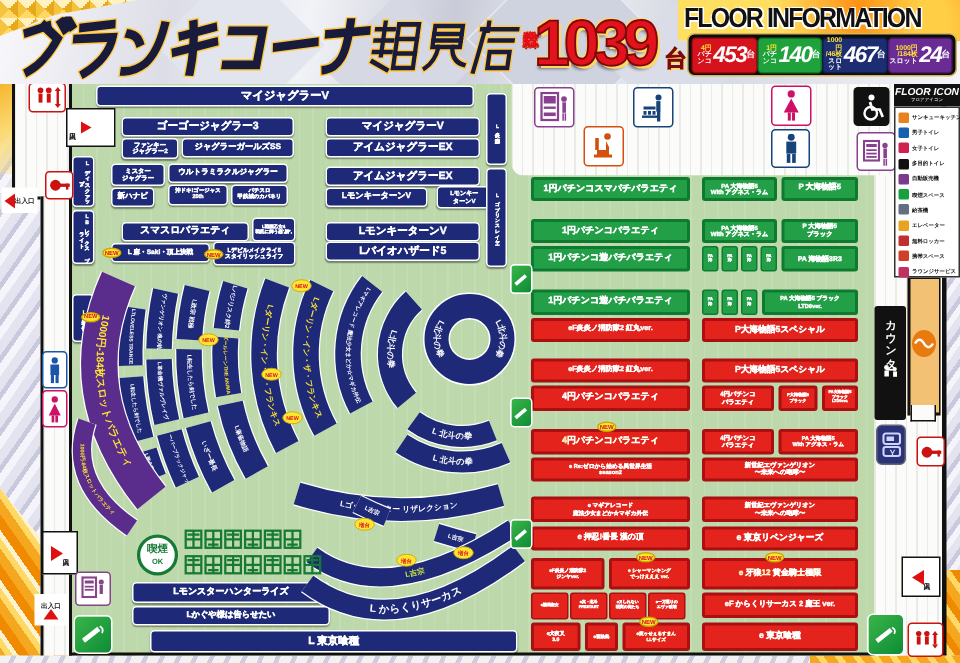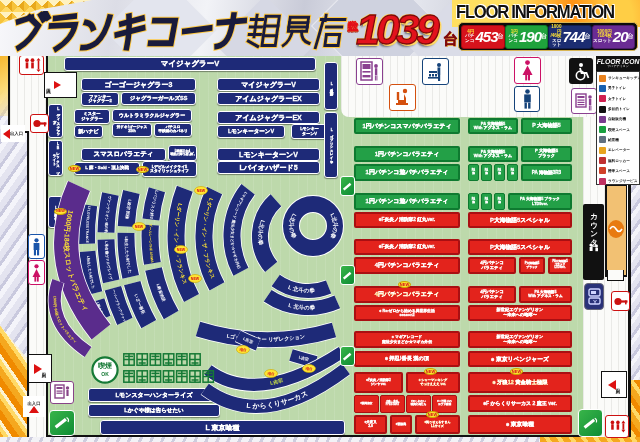--- a/index.html
+++ b/index.html
@@ -956,40 +956,40 @@
           <path d="M9 2 L9 7" stroke="#191b3c" stroke-width="2.8"></path>
           <path d="M7 6 Q5 20 3 32" stroke="#191b3c" stroke-width="2.8"></path>
           <path d="M11 13 L26 13" stroke="#191b3c" stroke-width="2.8"></path>
           <path d="M12 20 L25 20 L25 30 L12 30 L12 20" stroke="#191b3c" stroke-width="2.8"></path>
         </g>
       </g>
     </svg>
 
 <div class="ab" style="left:342px;top:11px;width:16px;height:42px;z-index:55;writing-mode:vertical-rl;text-orientation:upright;font-size:11px;font-weight:bold;color:#e30f18;line-height:13px;text-shadow:0 0 1px #ffd964,0 1px 0 #8a0a0a;line-height:1">総台数</div>
 
-<div class="ab" style="left:356px;top:1px;width:106px;height:54px;z-index:55;font-size:43px;font-weight:bold;font-style:italic;color:#e3121c;-webkit-text-stroke:1.3px #7d0a0a;text-shadow:2px 2px 0 #ffd964,-1px -1px 0 #ffd964,0 3px 2px rgba(0,0,0,.45);letter-spacing:-4px;line-height:56px">1039</div>
+<div class="ab" style="left:356px;top:1px;width:106px;height:54px;z-index:55;font-size:43px;font-weight:bold;color:#e3121c;-webkit-text-stroke:1.3px #7d0a0a;text-shadow:2px 2px 0 #ffd964,-1px -1px 0 #ffd964,0 3px 2px rgba(0,0,0,.45);letter-spacing:-4px;line-height:56px">1039</div>
 
 <div class="ab" style="left:443px;top:30px;width:18px;height:22px;z-index:55;font-size:15px;font-weight:bold;color:#e3121c;text-shadow:1px 1px 0 #ffd964;-webkit-text-stroke:.6px #7d0a0a">台</div>
 
 <div class="ab" style="left:456px;top:1px;width:184px;height:22px;z-index:55;font-size:18.5px;font-weight:bold;color:#111;letter-spacing:-1.4px;white-space:nowrap;text-shadow:1px 1px 0 #fff,-1px 1px 0 #fff,1px -1px 0 #fff;line-height:22px;transform:scaleX(.9);transform-origin:left">FLOOR INFORMATION</div>
 
 <div class="ab" style="left:458px;top:22px;width:180px;height:29px;background:#0c0c0c;border:1.2px solid #d8b554;border-radius:5px;z-index:55;display:flex;align-items:center;justify-content:space-around;padding:0 2px">
       <div style="background:#d6121c;border:1px solid #a00a10;border-radius:3px;width:42px;height:22px;display:flex;align-items:center;justify-content:center;color:#fff">
 <span style="font-size:4.6px;font-weight:bold;line-height:1;text-align:right;color:#ffe433">4円<br><span style="color:#fff">パチンコ</span></span>
 <span style="font-size:15px;font-weight:bold;font-style:italic;letter-spacing:-1px;line-height:1;margin-left:1px">453</span>
 <span style="font-size:6px;font-weight:bold">台</span>
       </div>
       <div style="background:#1fa23c;border:1px solid #0c7a28;border-radius:3px;width:42px;height:22px;display:flex;align-items:center;justify-content:center;color:#fff">
 <span style="font-size:4.6px;font-weight:bold;line-height:1;text-align:right;color:#ffe433">1円<br><span style="color:#fff">パチンコ</span></span>
-<span style="font-size:15px;font-weight:bold;font-style:italic;letter-spacing:-1px;line-height:1;margin-left:1px">190</span>
+<span style="font-size:15px;font-weight:bold;font-style:italic;letter-spacing:-1px;line-height:1;margin-left:1px">140</span>
 <span style="font-size:6px;font-weight:bold">台</span>
       </div>
       <div style="background:#1c2d72;border:1px solid #101c4e;border-radius:3px;width:42px;height:22px;display:flex;align-items:center;justify-content:center;color:#fff">
 <span style="font-size:4.6px;font-weight:bold;line-height:1;text-align:right;color:#ffe433">1000円<br>/46枚<br><span style="color:#fff">スロット</span></span>
-<span style="font-size:15px;font-weight:bold;font-style:italic;letter-spacing:-1px;line-height:1;margin-left:1px">744</span>
+<span style="font-size:15px;font-weight:bold;font-style:italic;letter-spacing:-1px;line-height:1;margin-left:1px">467</span>
 <span style="font-size:6px;font-weight:bold">台</span>
       </div>
       <div style="background:#6a2c94;border:1px solid #4a1c68;border-radius:3px;width:42px;height:22px;display:flex;align-items:center;justify-content:center;color:#fff">
 <span style="font-size:4.6px;font-weight:bold;line-height:1;text-align:right;color:#ffe433">1000円<br>/184枚<br><span style="color:#fff">スロット</span></span>
-<span style="font-size:15px;font-weight:bold;font-style:italic;letter-spacing:-1px;line-height:1;margin-left:1px">20</span>
+<span style="font-size:15px;font-weight:bold;font-style:italic;letter-spacing:-1px;line-height:1;margin-left:1px">24</span>
 <span style="font-size:6px;font-weight:bold">台</span>
       </div>
     </div>
 </div>
 </body></html>

